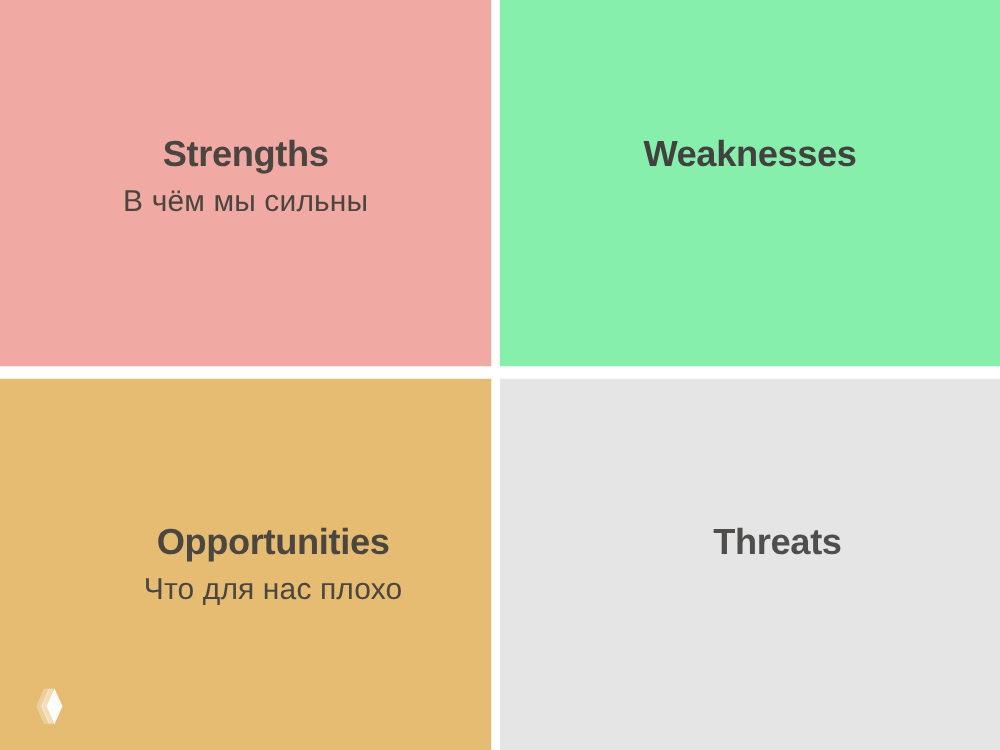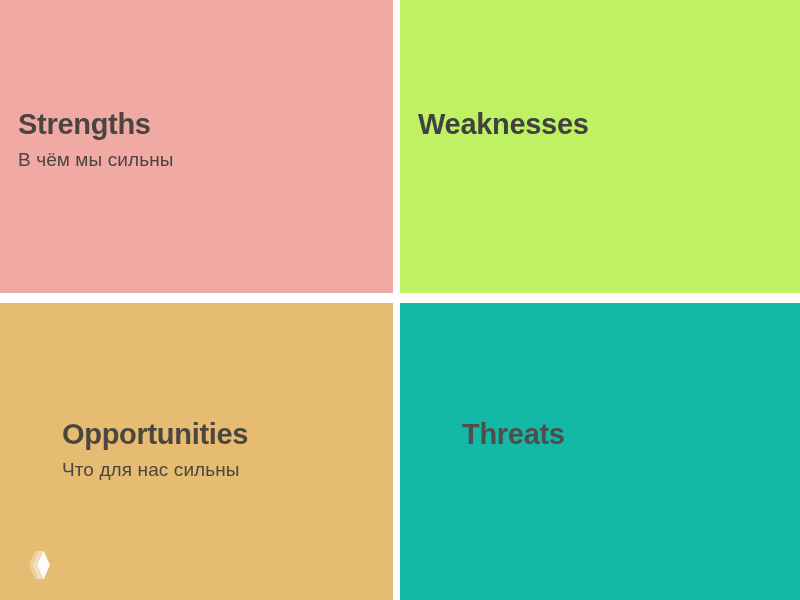--- a/index.html
+++ b/index.html
@@ -34,21 +34,21 @@
     overflow: hidden;
     display: flex;
     flex-direction: column;
     align-items: center;
   }
 
   .quadrant.top-row   { justify-content: flex-start; }
   .quadrant.bottom-row{ justify-content: flex-start; padding-left: 44px; }
 
   .q-text {
-    text-align: left;
+    text-align: center;
     line-height: 1;
     width: 100%;
     padding: 0 18px;
     box-sizing: border-box;
   }
 
   .top-row .q-text    { margin-top: 110px; }
   .bottom-row .q-text { margin-top: 117px; }
 
   .q-title {
@@ -56,21 +56,21 @@
     font-size: 29px;
     font-weight: bold;
     letter-spacing: -0.3px;
     color: #494440;
     line-height: 1.0;
     margin: 0;
   }
 
   .q-subtitle {
     display: block;
-    font-size: 19px;
+    font-size: 24px;
     font-weight: 400;
     letter-spacing: 0.1px;
     color: #4e4944;
     line-height: 1.0;
     margin-top: 11px;
   }
 
   
   .q-strengths    .q-title, .q-strengths .q-subtitle    { color: #4a4540; }
   .q-weaknesses   .q-title, .q-weaknesses .q-subtitle   { color: #42413f; }
@@ -97,40 +97,40 @@
 
     <div class="quadrant top-row q-strengths" style="background-color: rgb(240, 169, 163);">
       <div class="q-text">
         <span class="q-title">Strengths</span>
         <span class="q-subtitle">В чём мы сильны</span>
       </div>
     </div>
 
     <div class="gutter-v"></div>
 
-    <div class="quadrant top-row q-weaknesses" style="background-color: #bef264;">
+    <div class="quadrant top-row q-weaknesses" style="background-color: #86efac;">
       <div class="q-text">
         <span class="q-title">Weaknesses</span>
       </div>
     </div>
 
     <div class="gutter-h"></div>
     <div class="gutter-h"></div>
     <div class="gutter-h"></div>
 
     <div class="quadrant bottom-row q-opportunities" style="background-color: rgb(230, 187, 114);">
       <div class="q-text">
         <span class="q-title">Opportunities</span>
-        <span class="q-subtitle">Что для нас сильны</span>
+        <span class="q-subtitle">Что для нас плохо</span>
       </div>
     </div>
 
     <div class="gutter-v"></div>
 
-    <div class="quadrant bottom-row q-threats" style="background-color: #14b8a6;">
+    <div class="quadrant bottom-row q-threats" style="background-color: #e5e5e5;">
       <div class="q-text">
         <span class="q-title">Threats</span>
       </div>
     </div>
 
   </div>
 
   <div class="logo">
     <svg viewBox="0 0 42 42" xmlns="http://www.w3.org/2000/svg">
       <g>

